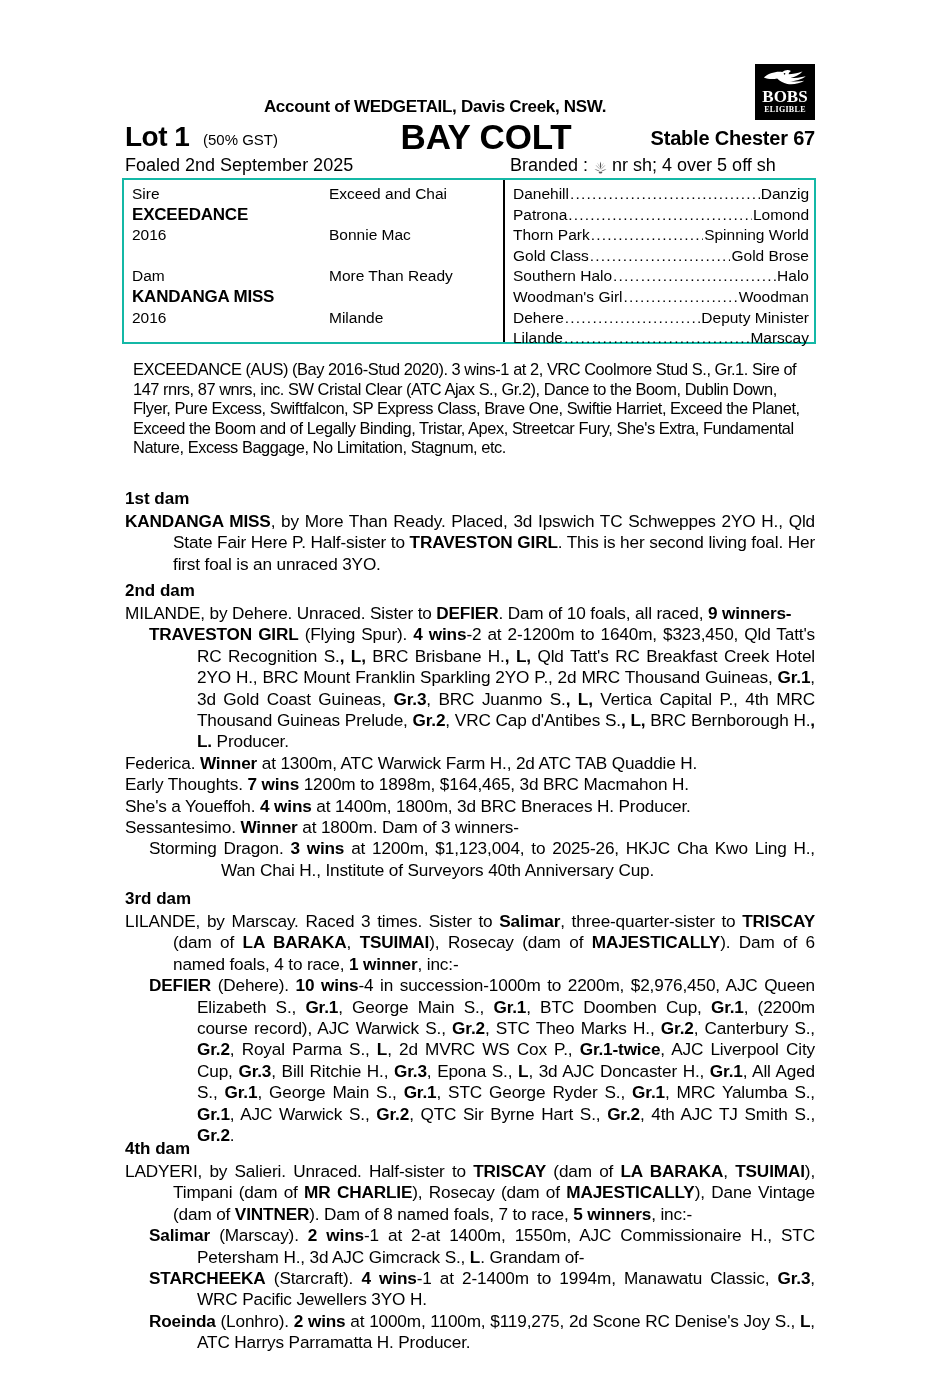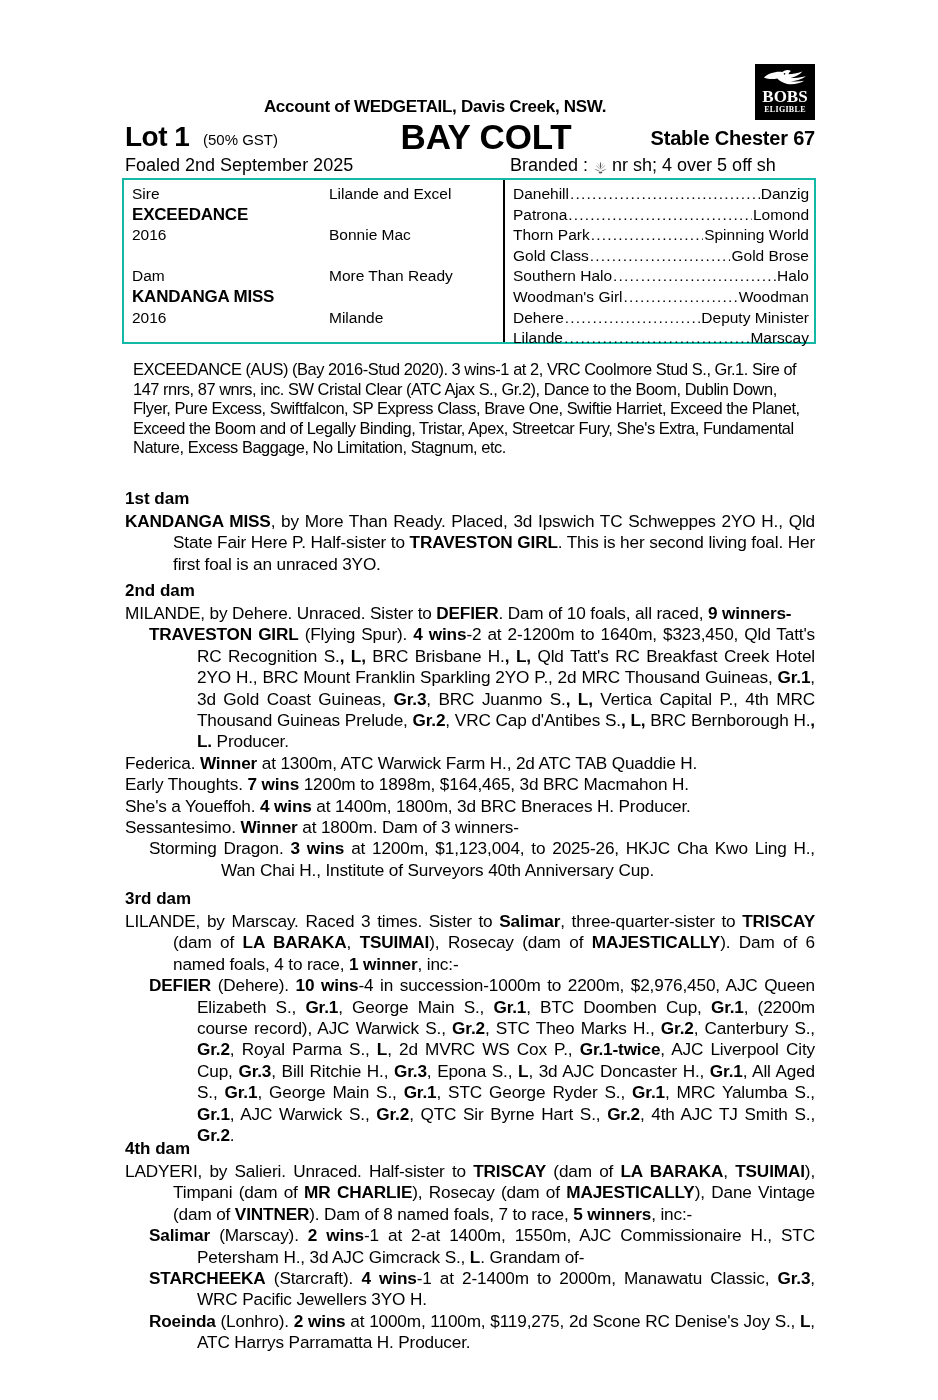--- a/index.html
+++ b/index.html
@@ -281,21 +281,21 @@
       <div>Sire</div>
       <div class="ped-name">EXCEEDANCE</div>
       <div>2016</div>
       <div class="ped-blank">&nbsp;</div>
       <div>Dam</div>
       <div class="ped-name">KANDANGA MISS</div>
       <div>2016</div>
     </div>
 
     <div class="ped-col ped-col-b">
-      <div>Lilande and Excel</div>
+      <div>Exceed and Chai</div>
       <div>&nbsp;</div>
       <div>Bonnie Mac</div>
       <div>&nbsp;</div>
       <div>More Than Ready</div>
       <div>&nbsp;</div>
       <div>Milande</div>
     </div>
 
     <div class="ped-col ped-col-c" id="ped-col-c">
         <div class="dotrow">
@@ -362,17 +362,17 @@
   <div class="dam-block" style="top:888px;">
     <div class="dam-head">3rd dam</div>
     <p class="p hang1" id="dam3-intro"><span>LILANDE, by Marscay. Raced 3 times. Sister to </span><span class="b">Salimar</span><span>, three-quarter-sister to </span><span class="b">TRISCAY</span><span> (dam of </span><span class="b">LA BARAKA</span><span>, </span><span class="b">TSUIMAI</span><span>), Rosecay (dam of </span><span class="b">MAJESTICALLY</span><span>). Dam of 6 named foals, 4 to race, </span><span class="b">1 winner</span><span>, inc:-</span></p>
     <p class="p hang2" id="dam3-e0"><span class="b">DEFIER</span><span> (Dehere). </span><span class="b">10 wins</span><span>-4 in succession-1000m to 2200m, $2,976,450, AJC Queen Elizabeth S., </span><span class="b">Gr.1</span><span>, George Main S., </span><span class="b">Gr.1</span><span>, BTC Doomben Cup, </span><span class="b">Gr.1</span><span>, (2200m course record), AJC Warwick S., </span><span class="b">Gr.2</span><span>, STC Theo Marks H., </span><span class="b">Gr.2</span><span>, Canterbury S., </span><span class="b">Gr.2</span>, Royal Parma S., <span class="b">L</span>, 2d MVRC WS Cox P., <span class="b">Gr.1-twice</span><span>, AJC Liverpool City Cup, </span><span class="b">Gr.3</span><span>, Bill Ritchie H., </span><span class="b">Gr.3</span>, Epona S., <span class="b">L</span>, 3d AJC Doncaster H., <span class="b">Gr.1</span><span>, All Aged S., </span><span class="b">Gr.1</span><span>, George Main S., </span><span class="b">Gr.1</span><span>, STC George Ryder S., </span><span class="b">Gr.1</span><span>, MRC Yalumba S., </span><span class="b">Gr.1</span><span>, AJC Warwick S., </span><span class="b">Gr.2</span><span>, QTC Sir Byrne Hart S., </span><span class="b">Gr.2</span><span>, 4th AJC TJ Smith S., </span><span class="b">Gr.2</span><span>.</span></p>
   </div>
 
   <div class="dam-block" style="top:1138px;">
     <div class="dam-head">4th dam</div>
     <p class="p hang1" id="dam4-intro"><span>LADYERI, by Salieri. Unraced. Half-sister to </span><span class="b">TRISCAY</span><span> (dam of </span><span class="b">LA BARAKA</span><span>, </span><span class="b">TSUIMAI</span><span>), Timpani (dam of </span><span class="b">MR CHARLIE</span><span>), Rosecay (dam of </span><span class="b">MAJESTICALLY</span><span>), Dane Vintage (dam of </span><span class="b">VINTNER</span><span>). Dam of 8 named foals, 7 to race, </span><span class="b">5 winners</span><span>, inc:-</span></p>
     <p class="p hang2" id="dam4-e0"><span class="b">Salimar</span><span> (Marscay). </span><span class="b">2 wins</span>-1 at 2-at 1400m, 1550m, AJC Commissionaire H., STC Petersham H., 3d AJC Gimcrack S., <span class="b">L</span>. Grandam of-</p>
-    <p class="p hang2" id="dam4-e1"><span class="b">STARCHEEKA</span><span> (Starcraft). </span><span class="b">4 wins</span><span>-1 at 2-1400m to 2000m, Manawatu Classic, </span><span class="b">Gr.3</span><span>, WRC Pacific Jewellers 3YO H.</span></p>
+    <p class="p hang2" id="dam4-e1"><span class="b">STARCHEEKA</span><span> (Starcraft). </span><span class="b">4 wins</span><span>-1 at 2-1400m to 1994m, Manawatu Classic, </span><span class="b">Gr.3</span><span>, WRC Pacific Jewellers 3YO H.</span></p>
     <p class="p hang2" id="dam4-e2"><span class="b">Roeinda</span><span> (Lonhro). </span><span class="b">2 wins</span> at 1000m, 1100m, $119,275, 2d Scone RC Denise's Joy S., <span class="b">L</span>, ATC Harrys Parramatta H. Producer.</p>
   </div>
 
 </div>
 
 </body></html>

